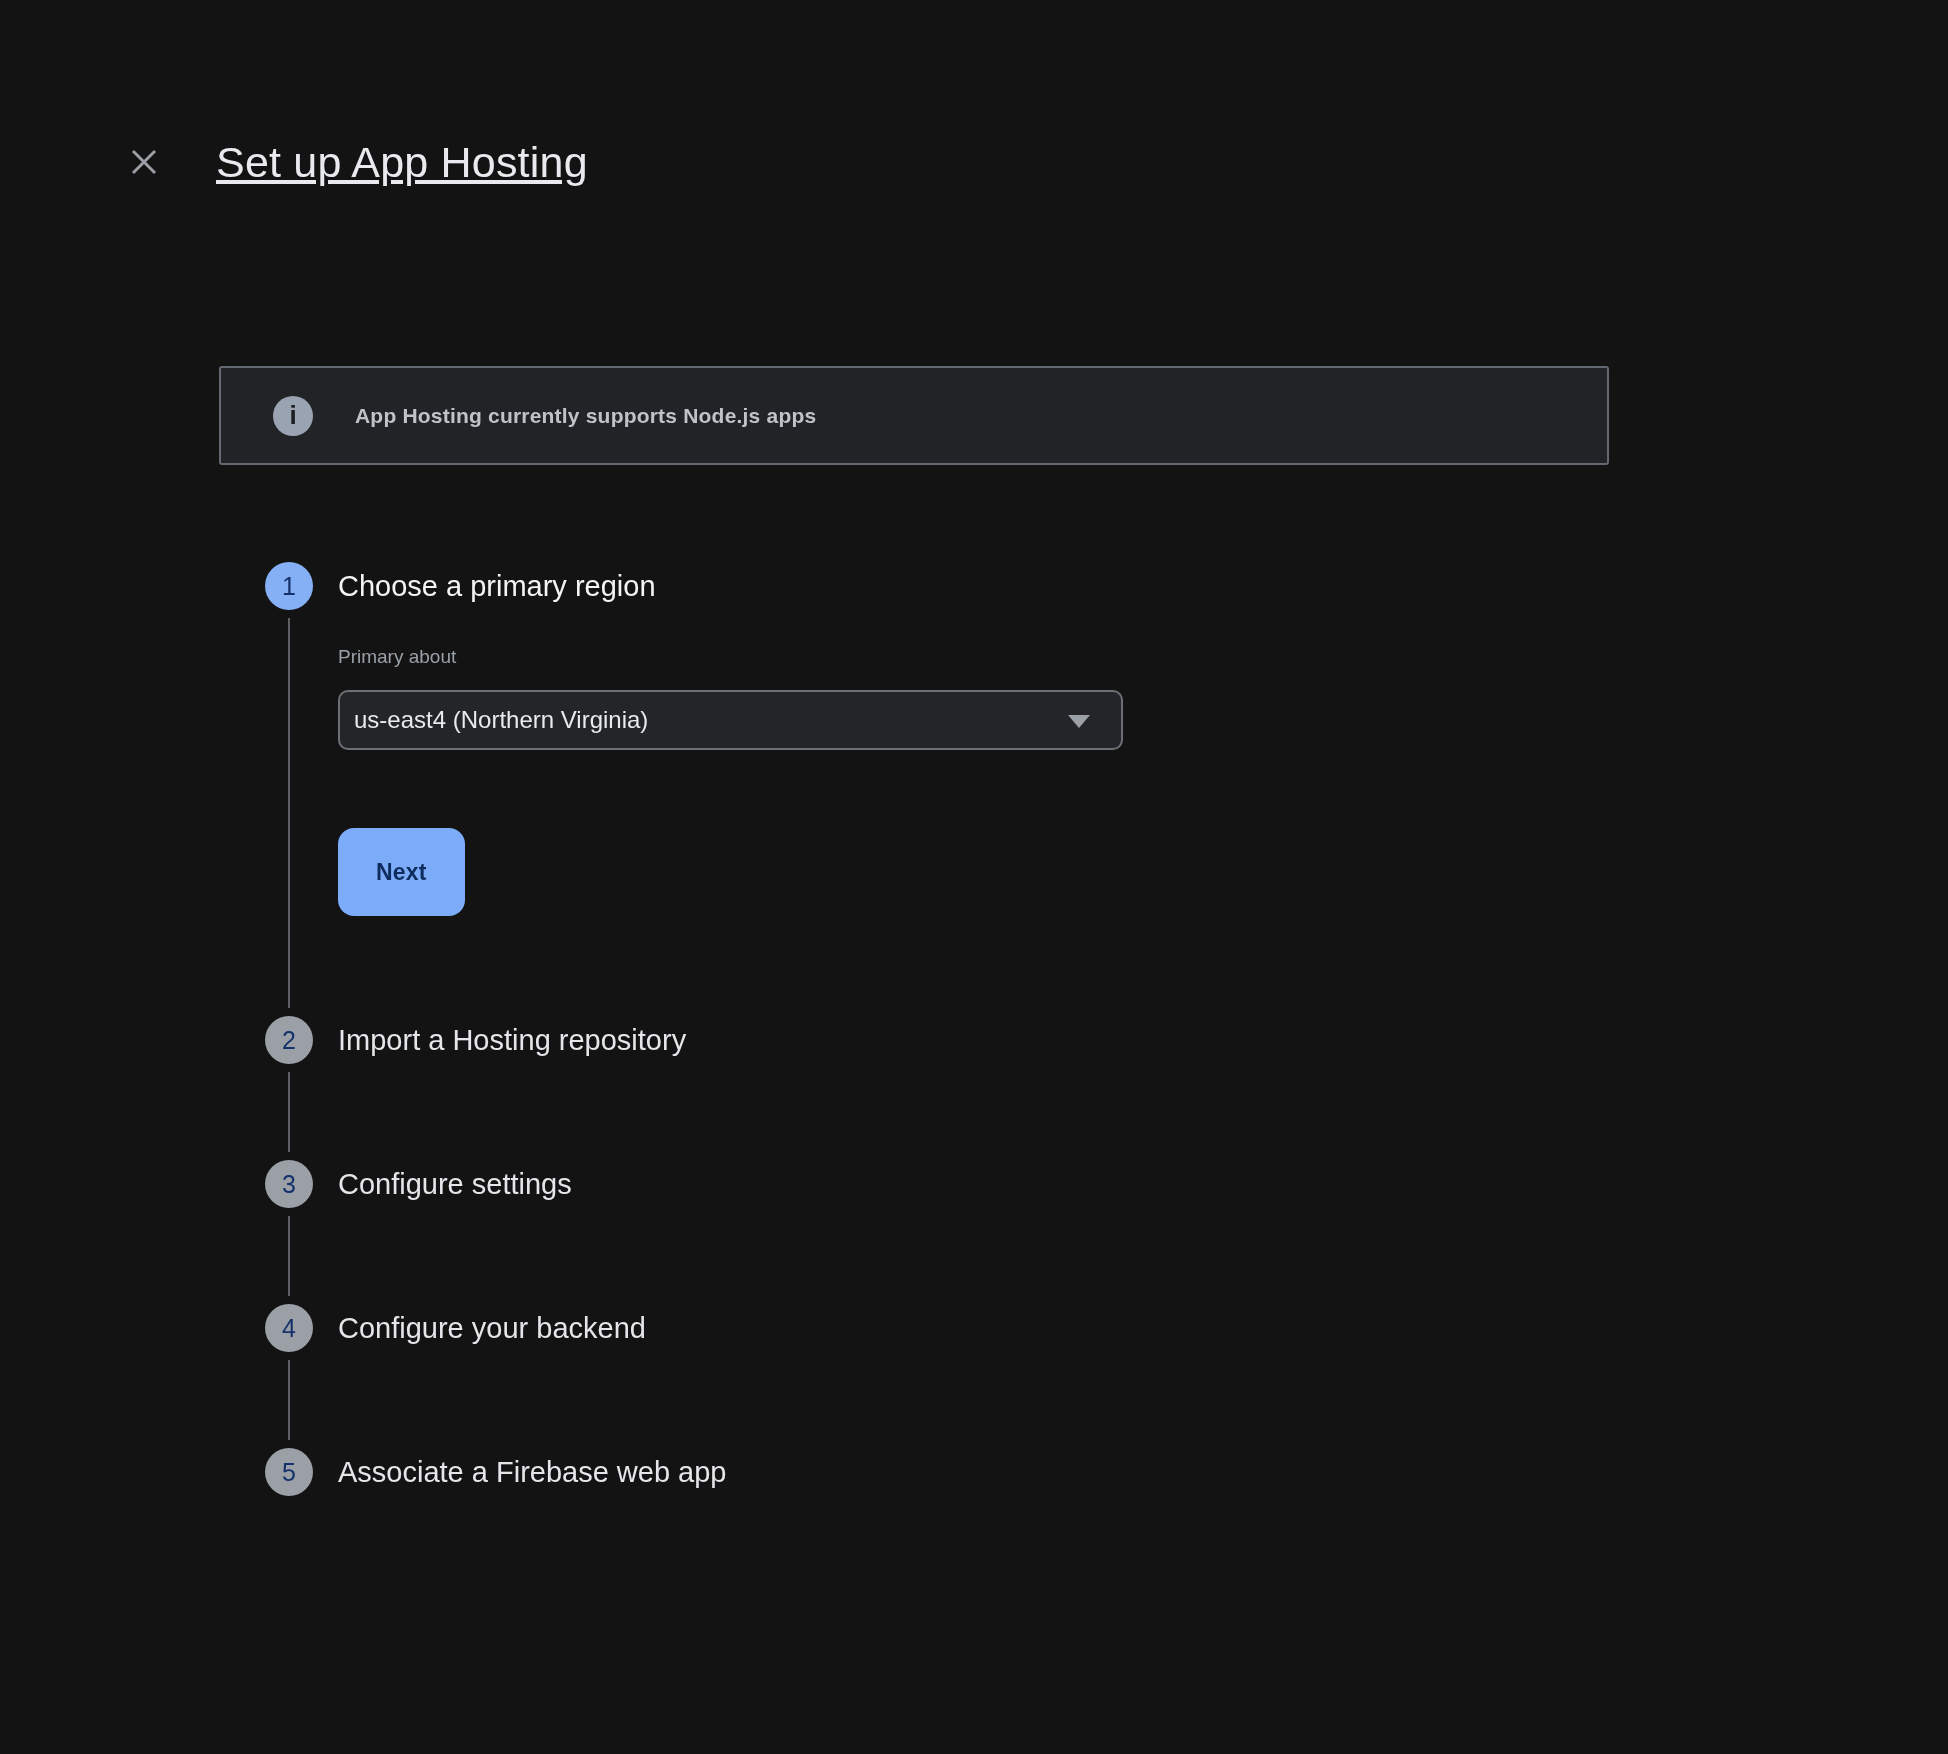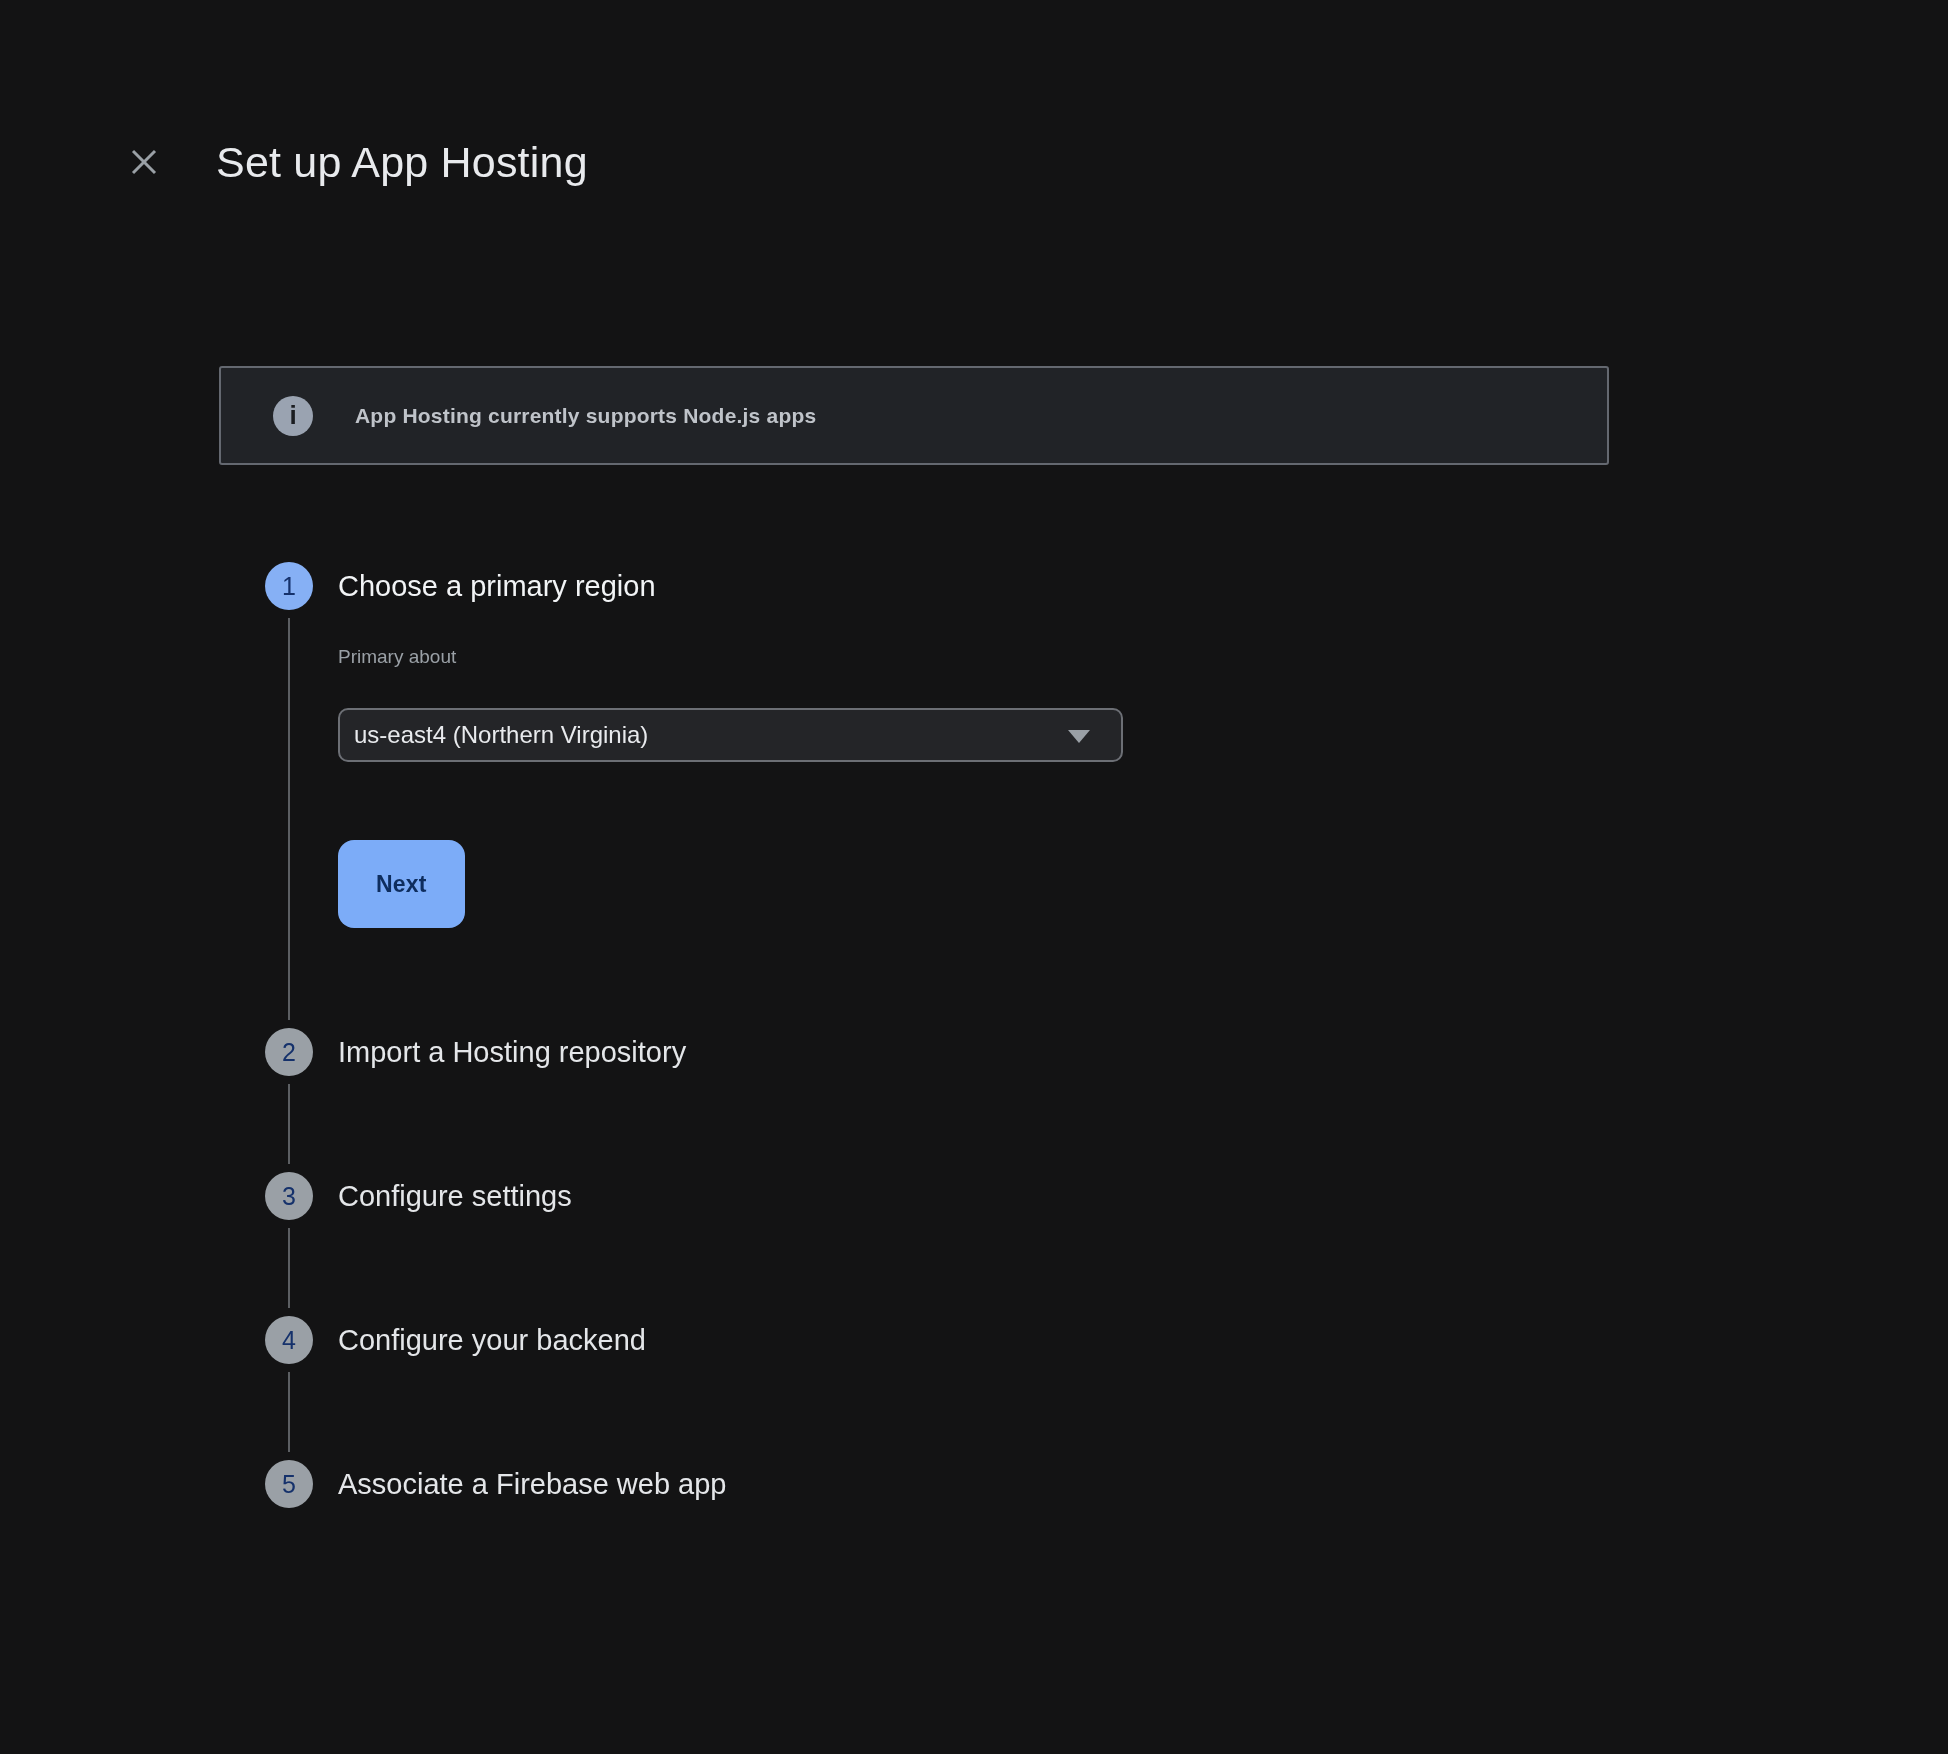--- a/index.html
+++ b/index.html
@@ -33,20 +33,21 @@
     align-items: center;
     justify-content: center;
     cursor: pointer;
   }
   .dlg-title {
     margin: 0;
     font-size: 43px;
     font-weight: 500;
     letter-spacing: 0.2px;
     color: #e8eaed;
+    text-decoration: underline;
   }
 
   
   .banner {
     box-sizing: border-box;
     margin: 178px 0 0 219px;
     width: 1390px;
     height: 99px;
     background: #212327;
     border: 2px solid #646870;
@@ -152,23 +153,23 @@
   }
   .field-label {
     display: block;
     margin-top: 35px;
     font-size: 19px;
     line-height: 24px;
     color: #9aa0a6;
   }
   .select {
     box-sizing: border-box;
-    margin-top: 39px;
+    margin-top: 21px;
     width: 785px;
-    height: 54px;
+    height: 60px;
     background: #242528;
     border: 2px solid #6c6f75;
     border-radius: 10px;
     display: flex;
     align-items: center;
     padding-left: 14px;
     position: relative;
     cursor: pointer;
   }
   .select-value {

